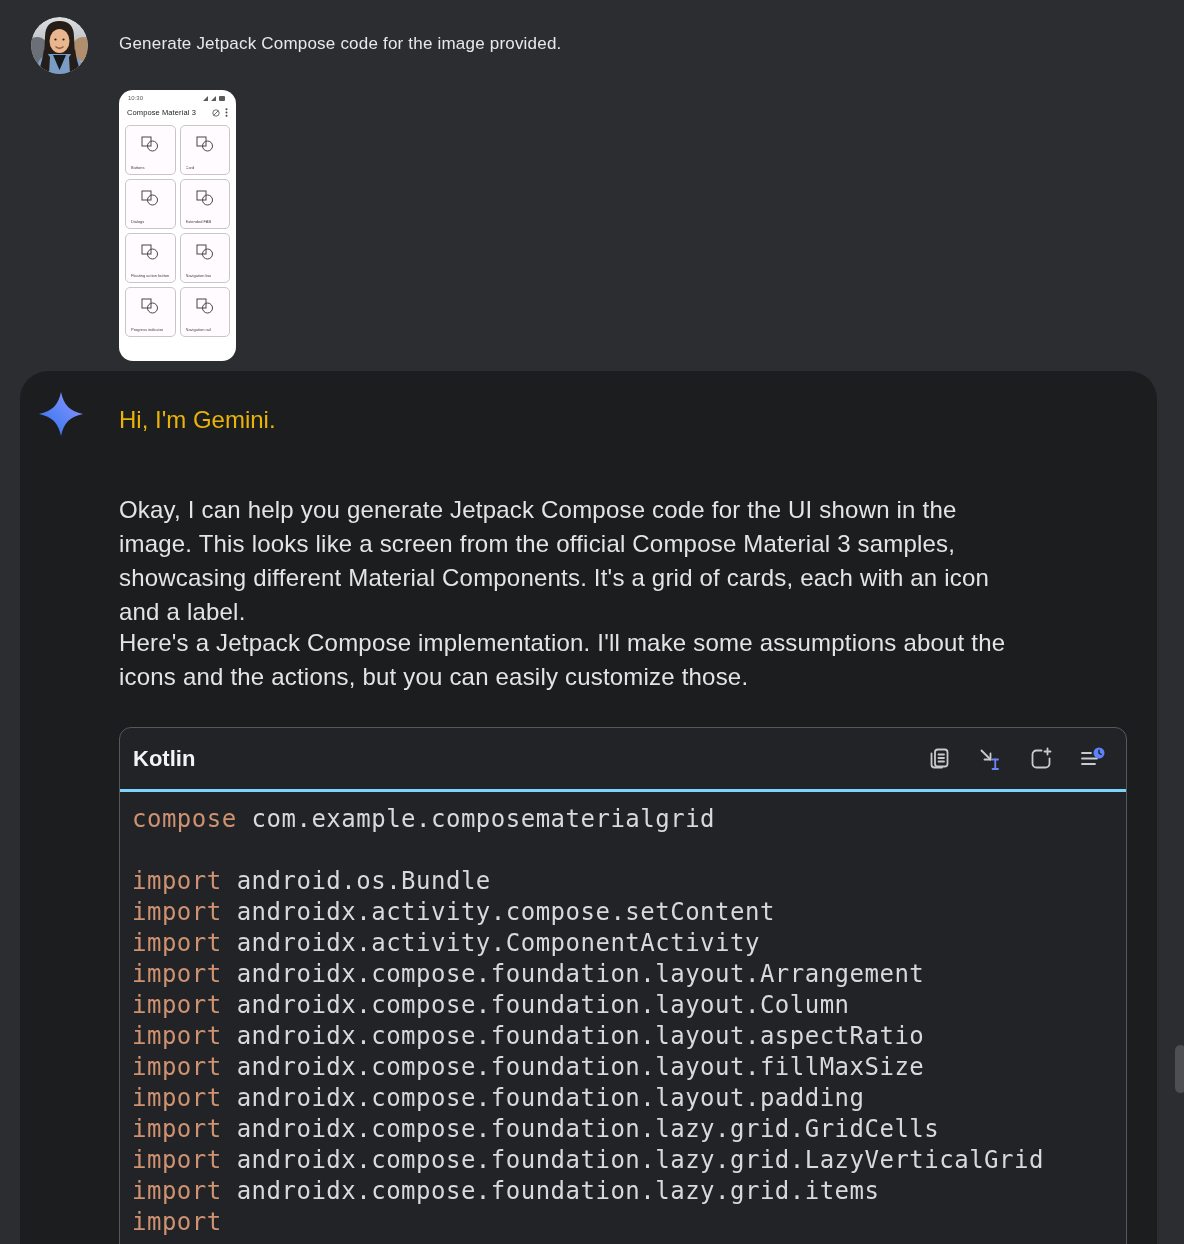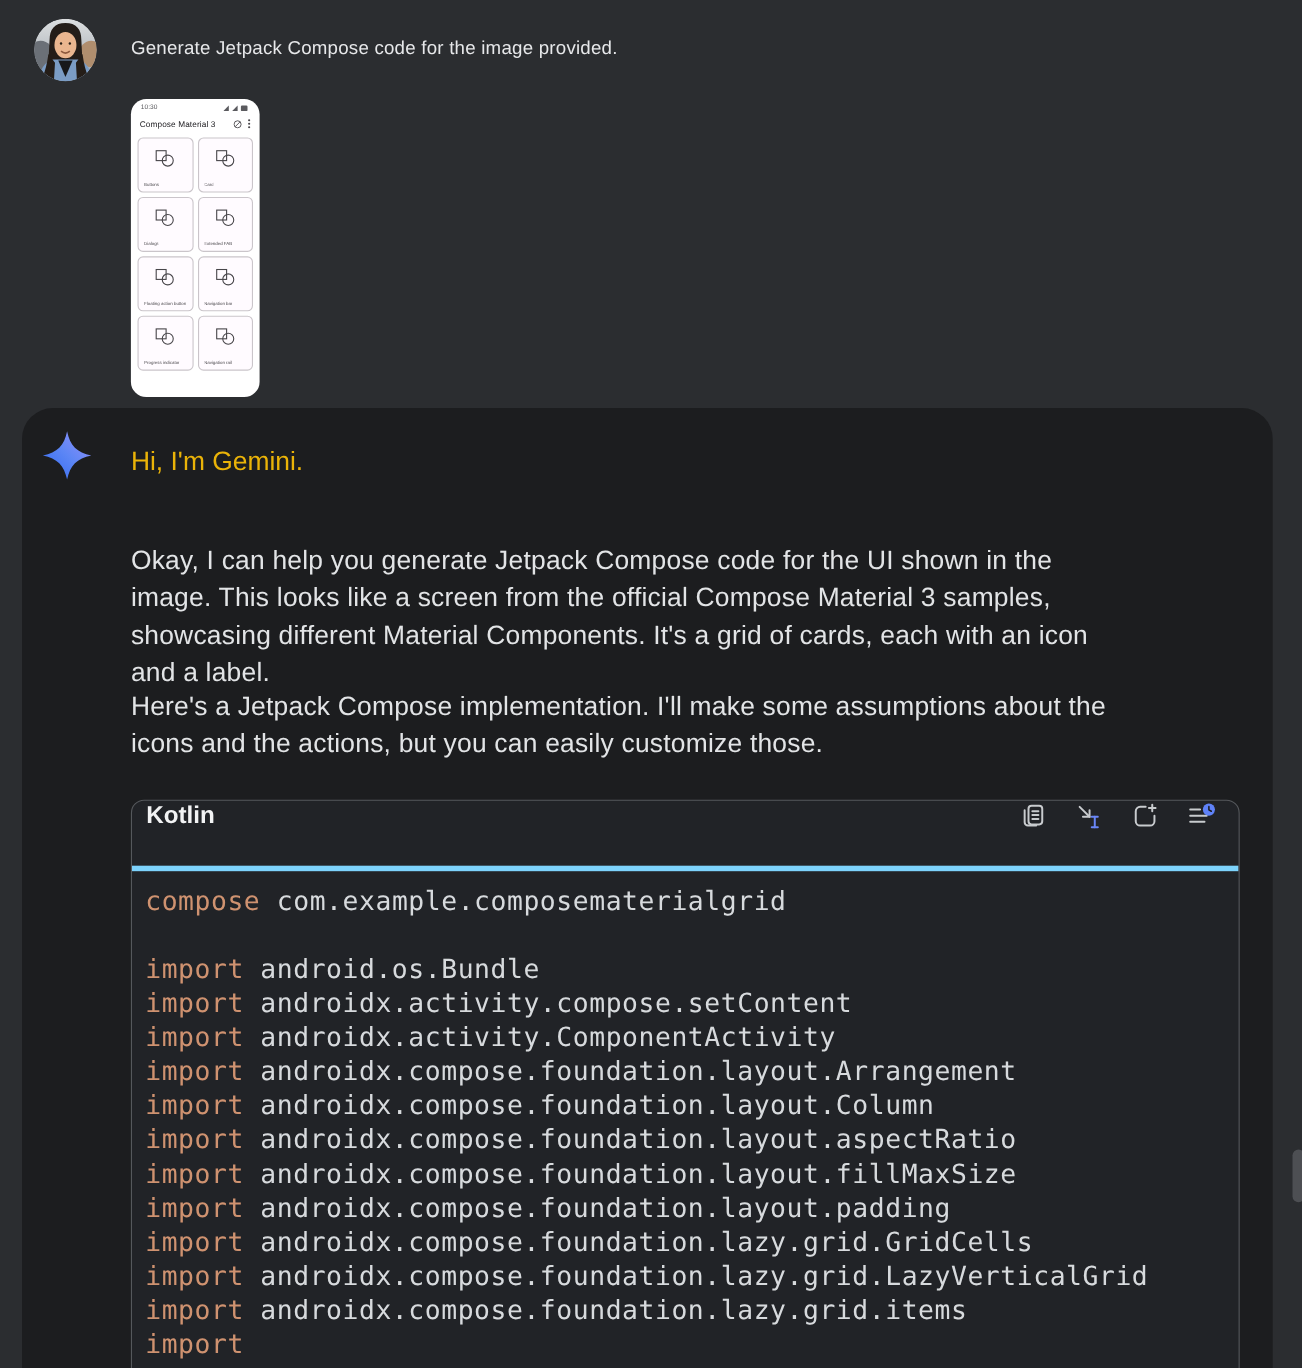--- a/index.html
+++ b/index.html
@@ -57,22 +57,22 @@
   .greeting { position:absolute; left:99px; top:32px; font-size:24px; line-height:34px; color:#eab308; }
   .para { position:absolute; left:99px; width:1010px; font-size:24px; line-height:34px; letter-spacing:0.2px; color:#e2e4e6; }
   .para-0 { top:108px;margin-top:14px; }
   .para-1 { top:255px; }
   
   .code-block {
     position:absolute; left:99px; top:356px; width:1008px; height:540px;
     border:1.5px solid #55585c; border-radius:12px; background:#212327; overflow:hidden;
   }
   .code-header {
-    height:64px; display:flex; align-items:flex-start; justify-content:space-between;
-    padding:0 20px 0 13px; border-bottom:5px solid #7dd3fc;
+    height:64px; display:flex; align-items:center; justify-content:space-between;
+    padding:0 20px 0 13px; border-bottom:3px solid #7dd3fc;
   }
   .code-lang { font-size:22px; font-weight:700; color:#f2f3f4; }
   .code-toolbar { display:flex; gap:23px; align-items:center; }
   .tb-btn { width:28px; height:28px; display:flex; align-items:center; justify-content:center; cursor:pointer; background:none; border:none; padding:0; }
   .code-body { padding:12px 12px 0 12px; }
   .code-line {
     font-family:"DejaVu Sans Mono", monospace;
     font-size:24px; line-height:31px; letter-spacing:0.5px;
     color:#d7dadd; white-space:pre;
   }

